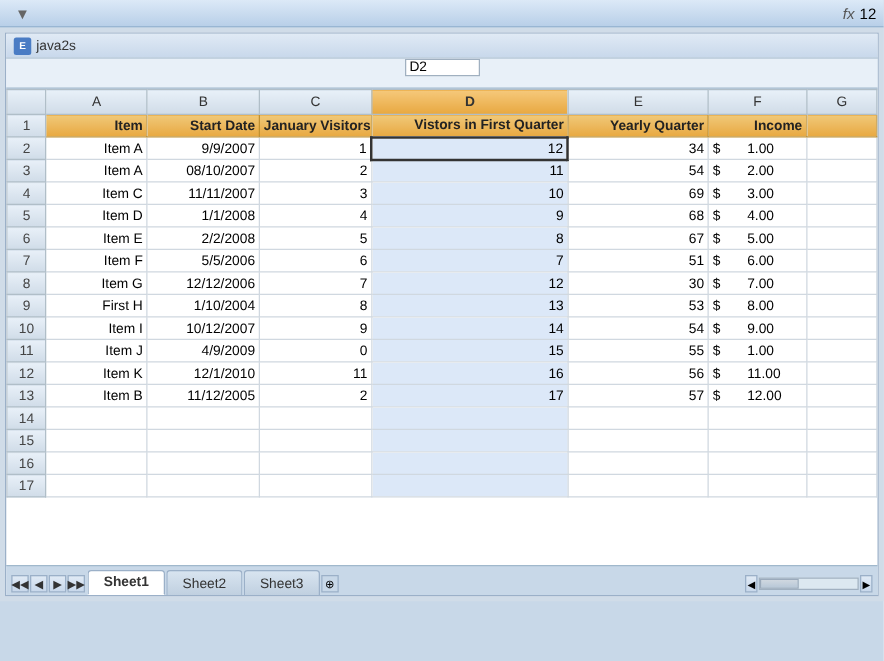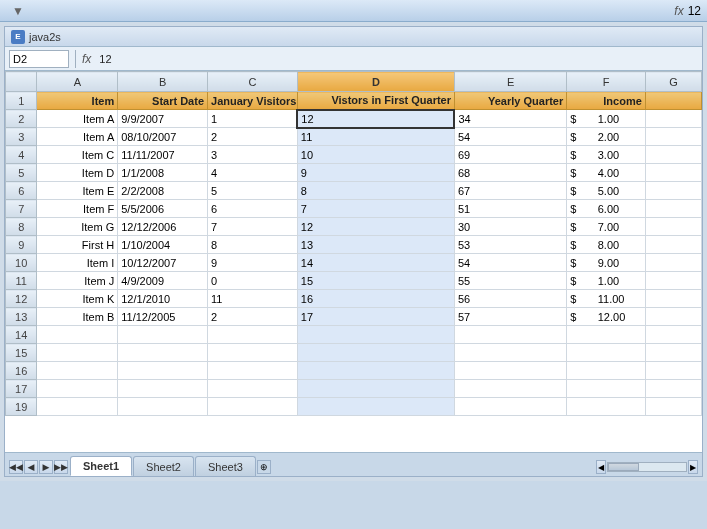--- a/index.html
+++ b/index.html
@@ -22,20 +22,21 @@
     }
     
     .formula-bar {
       background: #e8f0f8;
       height: 24px;
       display: flex;
       align-items: center;
       border-bottom: 1px solid #a0b8cc;
       padding: 0 4px;
       gap: 4px;
+      flex-direction: column;
     }
     .name-box {
       width: 60px;
       height: 18px;
       border: 1px solid #a0b0c0;
       background: white;
       font-size: 11px;
       padding: 0 3px;
       display: flex;
       align-items: center;
@@ -132,21 +133,21 @@
     }
     td.cell {
       border: 1px solid #d0d8e0;
       height: 18px;
       font-size: 11px;
       padding: 0 3px;
       white-space: nowrap;
       overflow: hidden;
     }
     td.cell-num {
-      text-align: left;
+      text-align: right;
       margin-top: 16px;
     }
     td.cell-left {
       text-align: right;
     }
     
     tr.header-row td.cell {
       background: linear-gradient(to bottom, #f0c878, #e8a840);
       font-weight: bold;
       color: #222;
@@ -426,30 +427,20 @@
               <tr class="empty-row">
     <td class="row-num">17</td>
     <td class="cell"></td>
     <td class="cell"></td>
     <td class="cell"></td>
     <td class="cell col-d"></td>
     <td class="cell"></td>
     <td class="cell"></td>
     <td class="cell"></td>
   </tr>
-              <tr class="empty-row">
-    <td class="row-num">19</td>
-    <td class="cell"></td>
-    <td class="cell"></td>
-    <td class="cell"></td>
-    <td class="cell col-d"></td>
-    <td class="cell"></td>
-    <td class="cell"></td>
-    <td class="cell"></td>
-  </tr>
             </tbody>
         </table>
       </div>
     </div>
 
     <div style="position: relative; height: 24px; background: #c8d8e8; border-top: 1px solid #a0b8cc; display: flex; align-items: flex-end;">
       <div style="display:flex; align-items:center; gap:1px; margin-left:4px; margin-bottom:2px;">
         <div class="nav-btn">◀◀</div>
         <div class="nav-btn">◀</div>
         <div class="nav-btn">▶</div>

